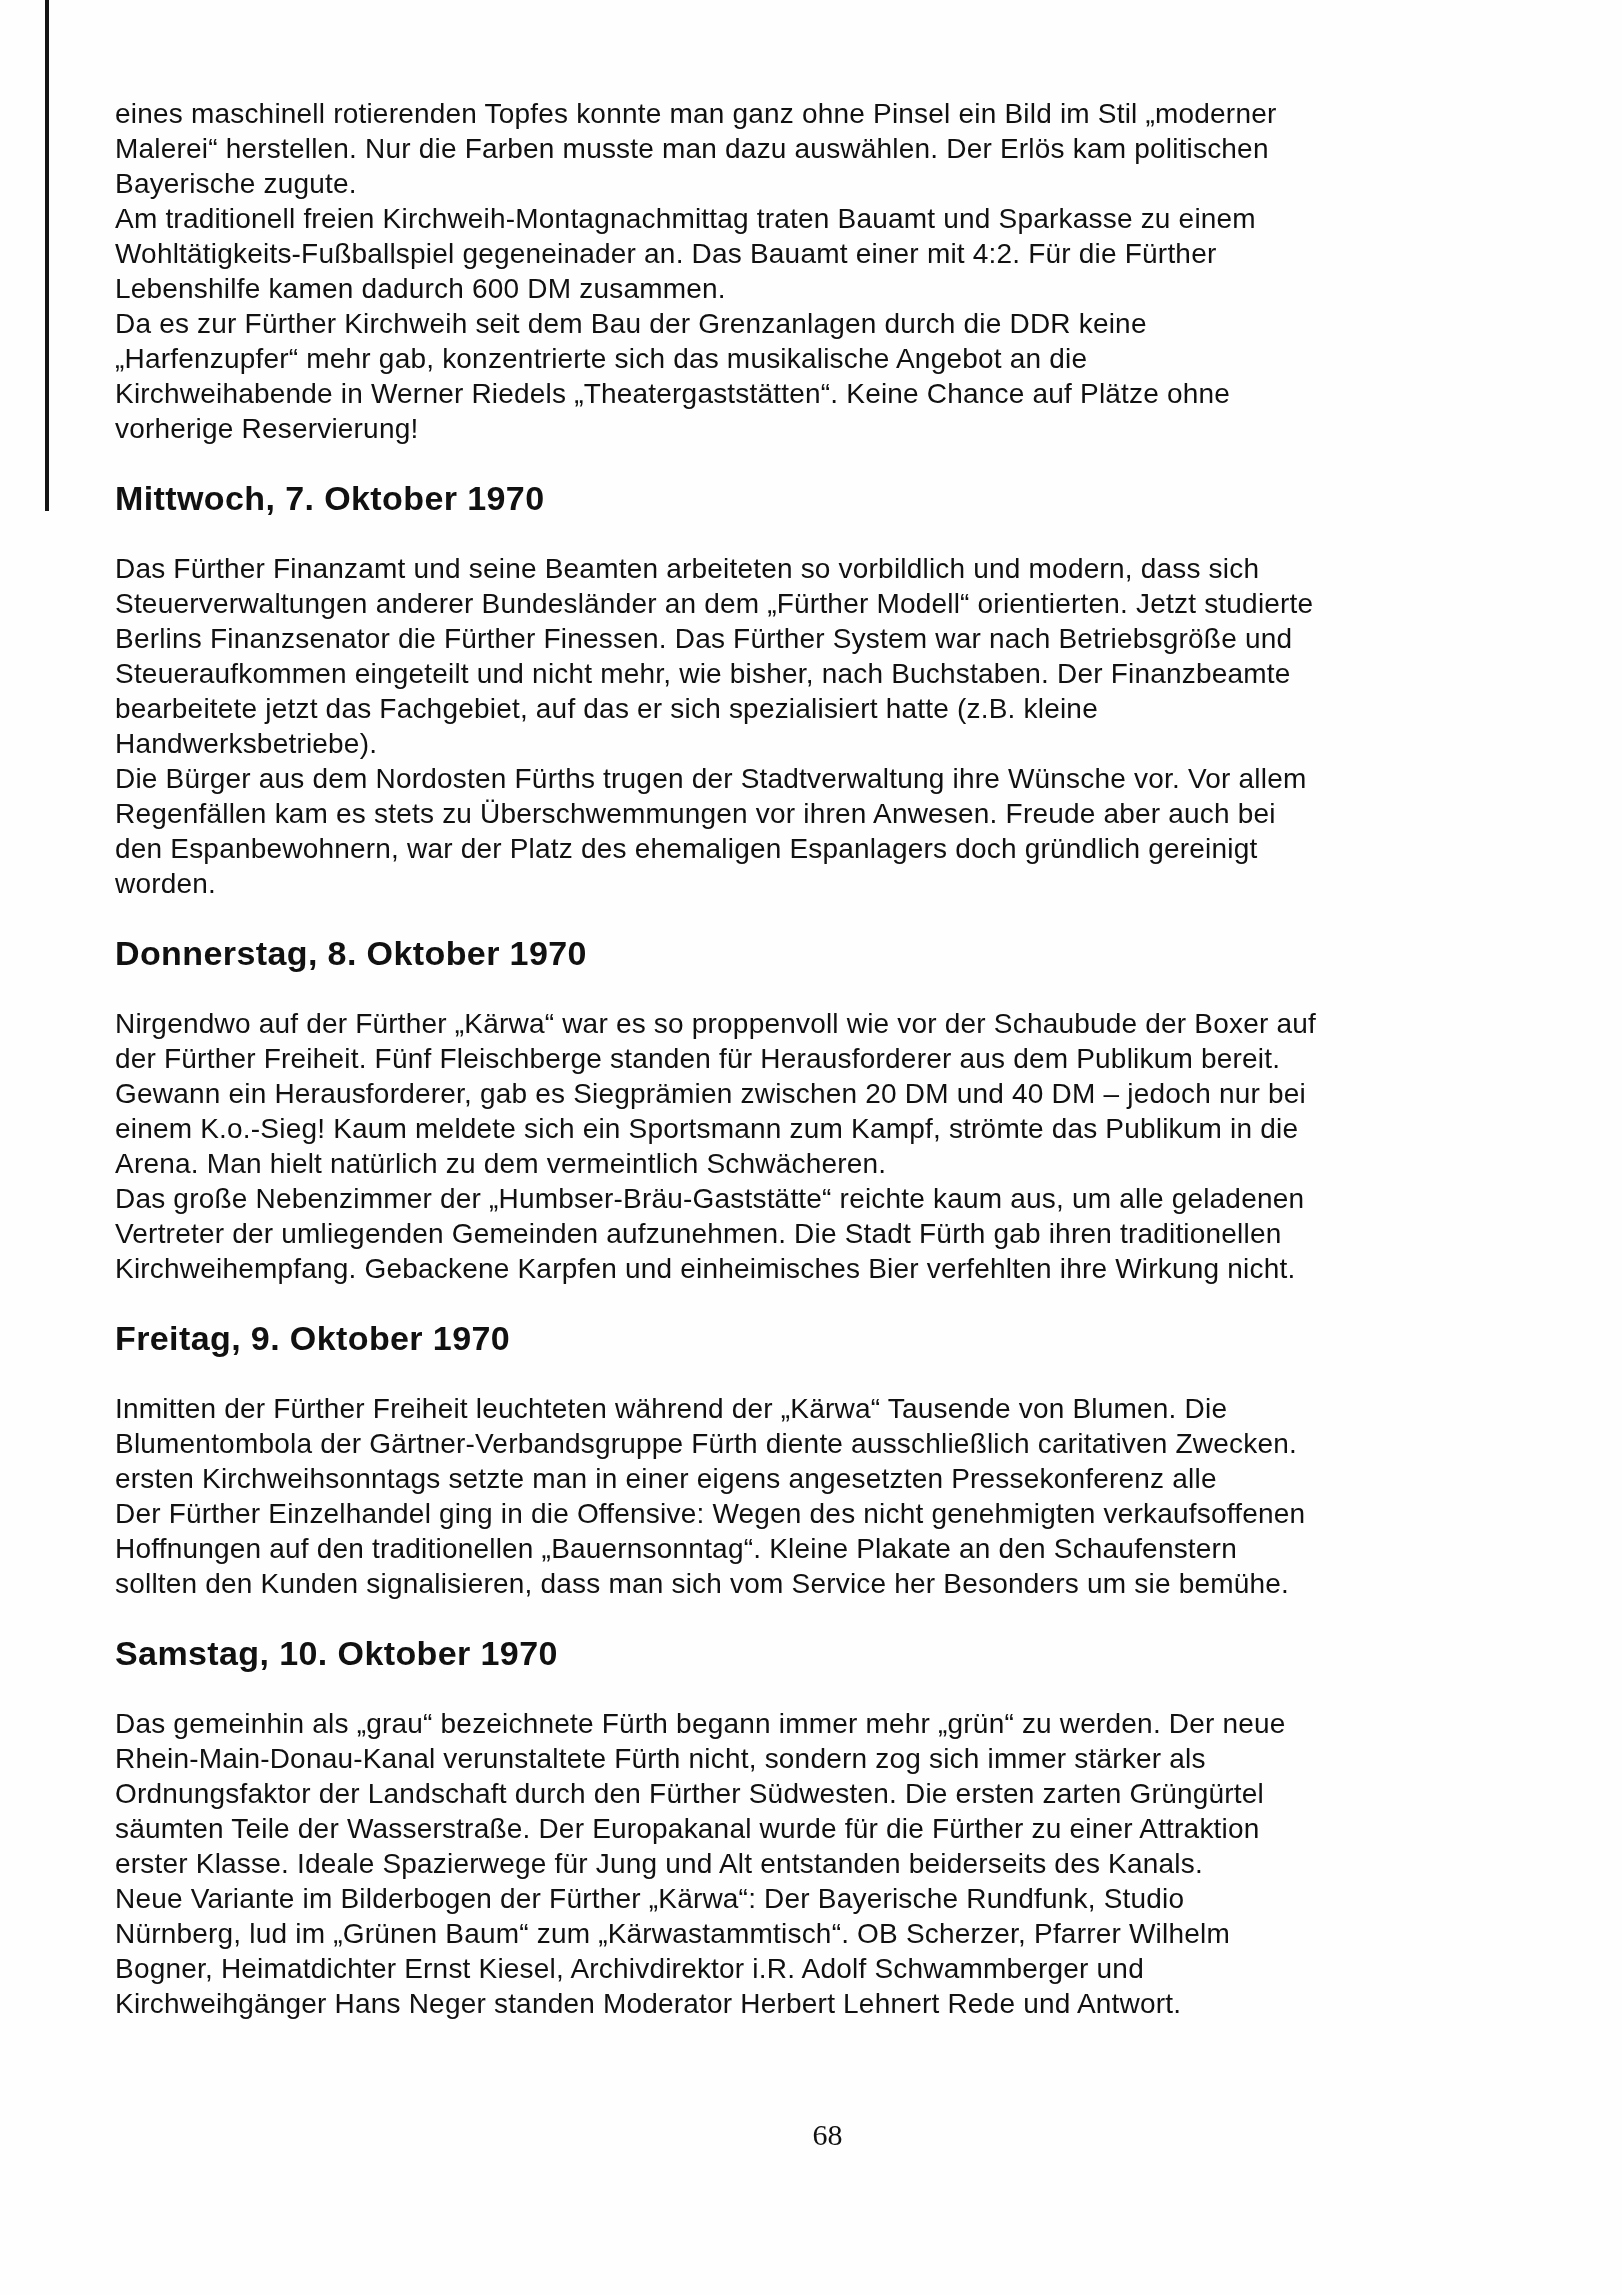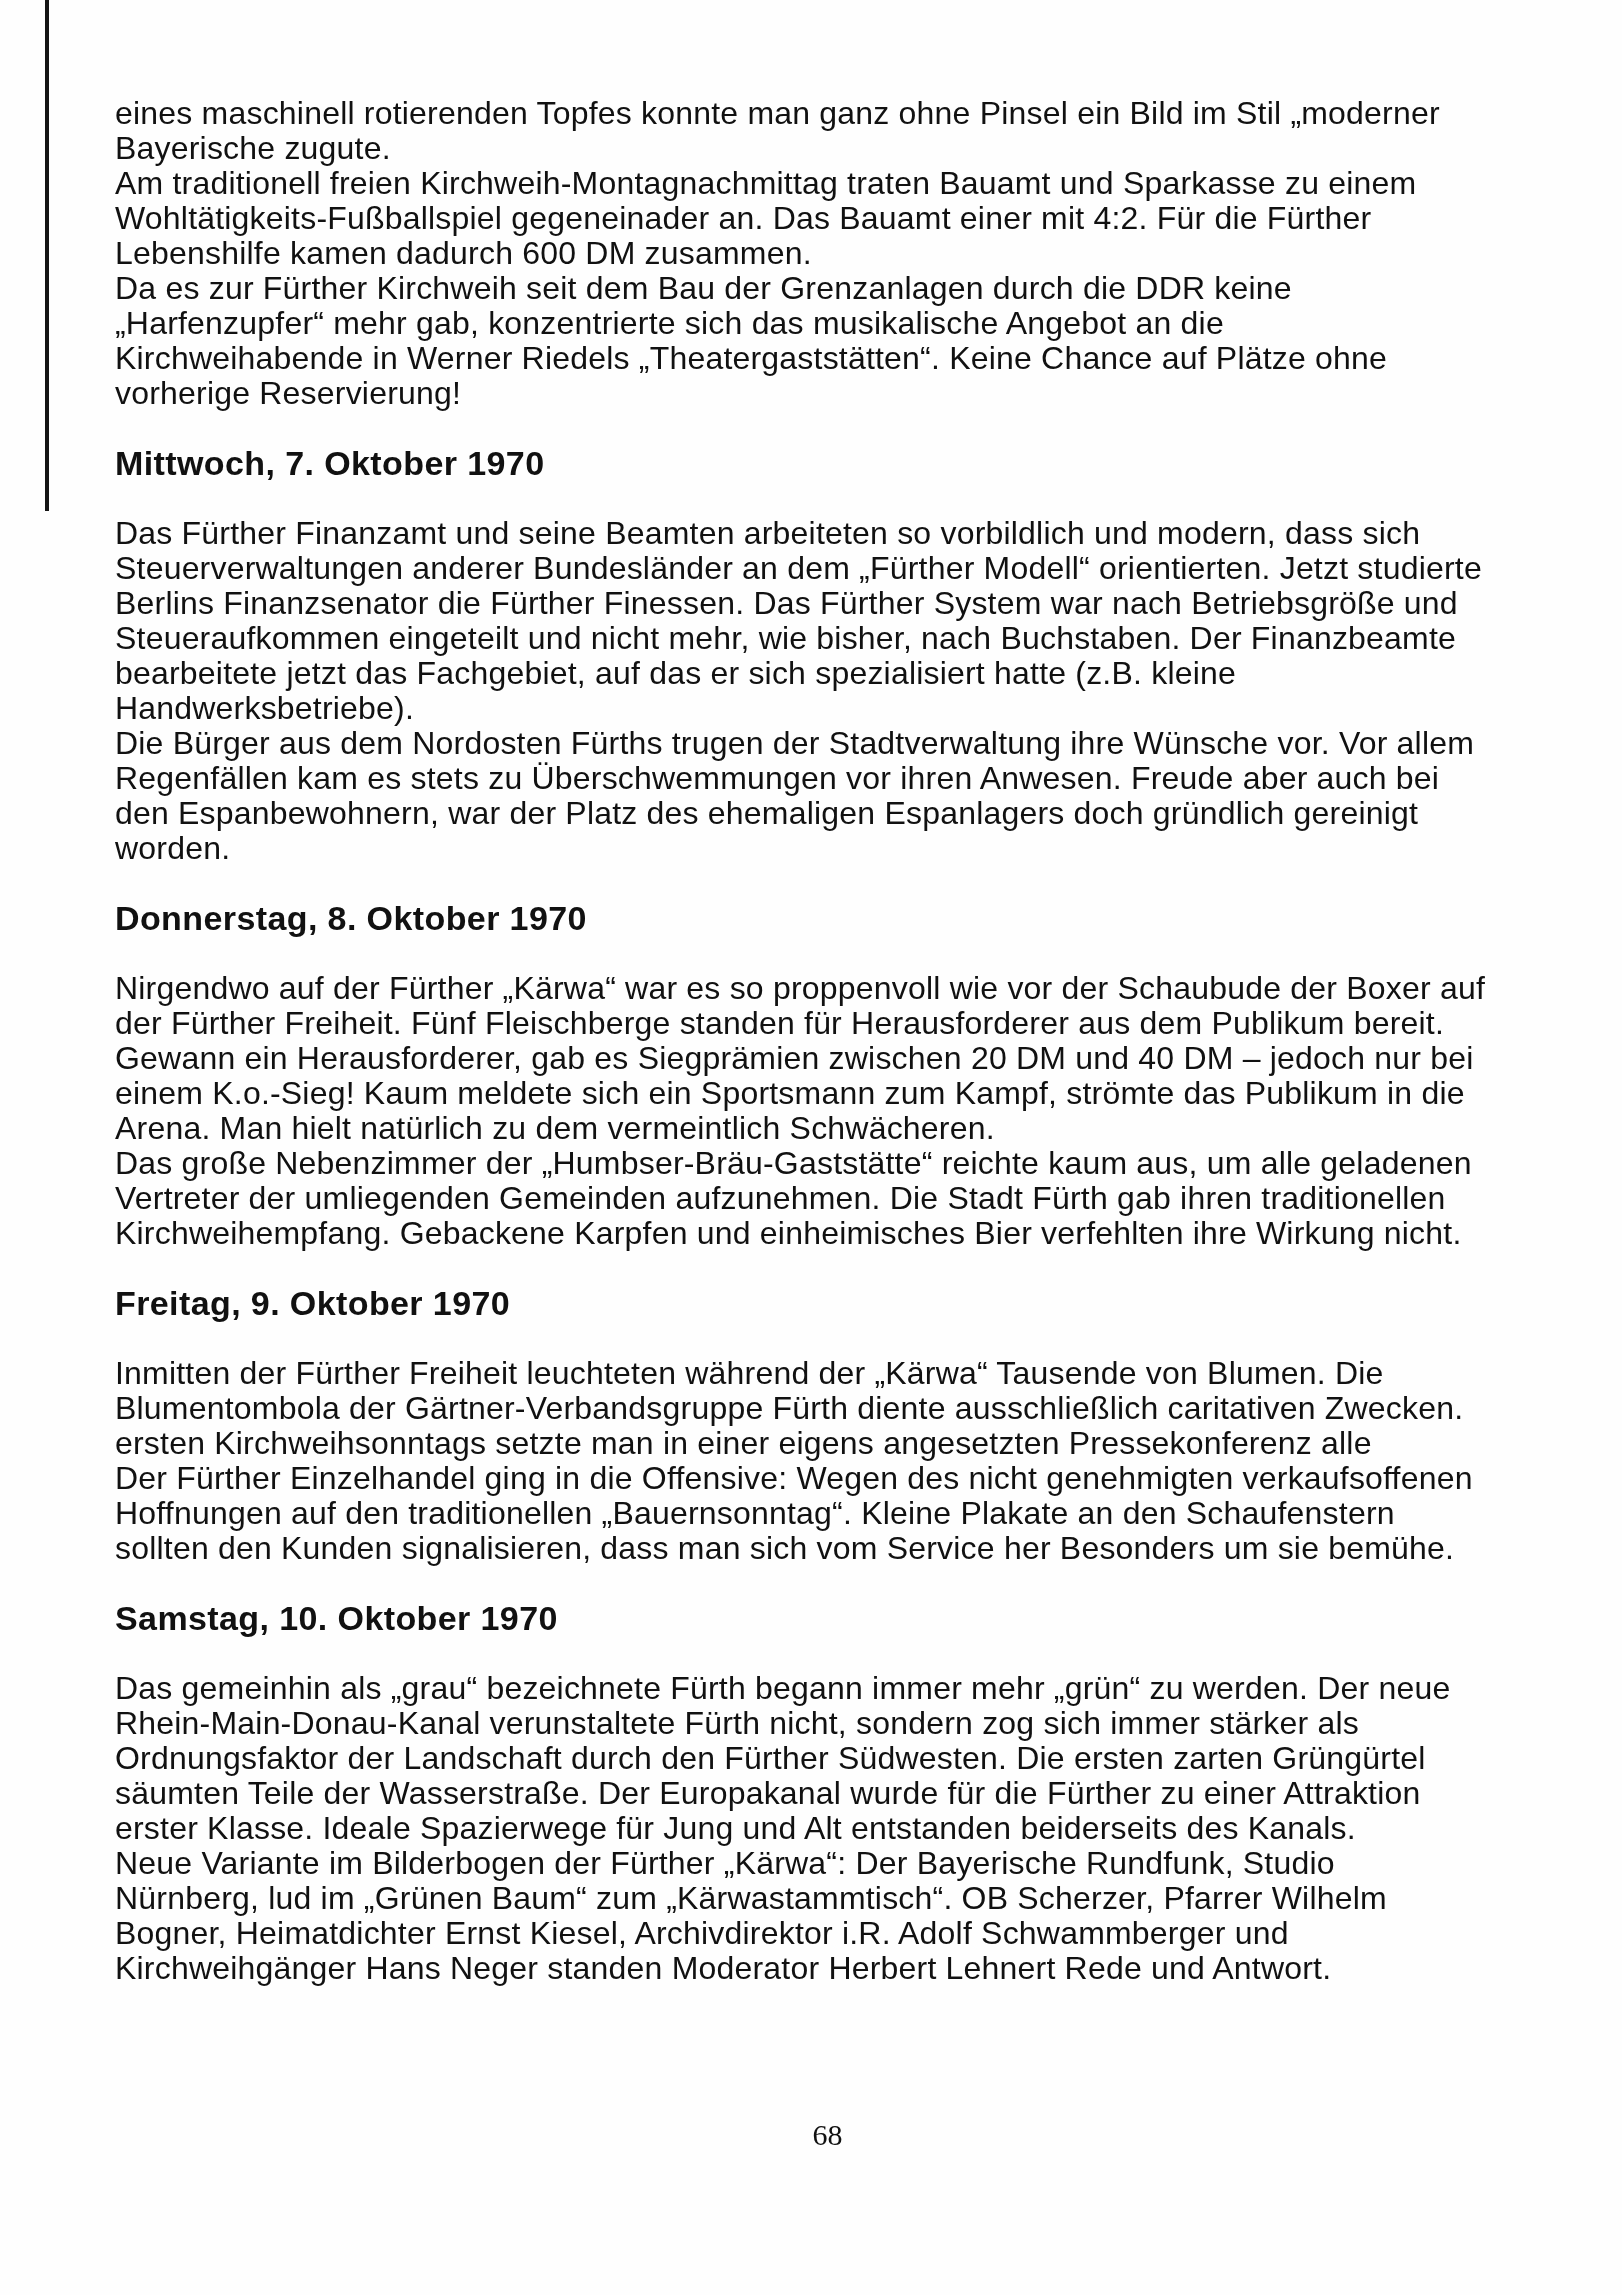--- a/index.html
+++ b/index.html
@@ -35,21 +35,21 @@
   }
   .heading {
     margin: 0 0 35px 0;
     font-weight: bold;
     font-size: 34px;
     line-height: 35px;
     white-space: pre;
     letter-spacing: 0.4px;
   }
   .line {
-    font-size: 32px;
+    font-size: 28px;
     line-height: 35px;
     white-space: pre;
     letter-spacing: 0.2px;
   }
   .footer {
     position: absolute;
     left: 16px;
     top: 2117px;
     width: 1623px;
     text-align: center;
@@ -60,20 +60,21 @@
   }
 </style>
 </head>
 <body>
 
 <div class="page">
   <div class="scan-line"></div>
   <div class="content" id="content">
       <div class="para">
         <div class="line">eines maschinell rotierenden Topfes konnte man ganz ohne Pinsel ein Bild im Stil „moderner</div>
+        <div class="line">Malerei“ herstellen. Nur die Farben musste man dazu auswählen. Der Erlös kam politischen</div>
         <div class="line">Bayerische zugute.</div>
         <div class="line">Am traditionell freien Kirchweih-Montagnachmittag traten Bauamt und Sparkasse zu einem</div>
         <div class="line">Wohltätigkeits-Fußballspiel gegeneinader an. Das Bauamt einer mit 4:2. Für die Fürther</div>
         <div class="line">Lebenshilfe kamen dadurch 600 DM zusammen.</div>
         <div class="line">Da es zur Fürther Kirchweih seit dem Bau der Grenzanlagen durch die DDR keine</div>
         <div class="line">„Harfenzupfer“ mehr gab, konzentrierte sich das musikalische Angebot an die</div>
         <div class="line">Kirchweihabende in Werner Riedels „Theatergaststätten“. Keine Chance auf Plätze ohne</div>
         <div class="line">vorherige Reservierung!</div>
       </div>
       <div class="heading">Mittwoch, 7. Oktober 1970</div>

